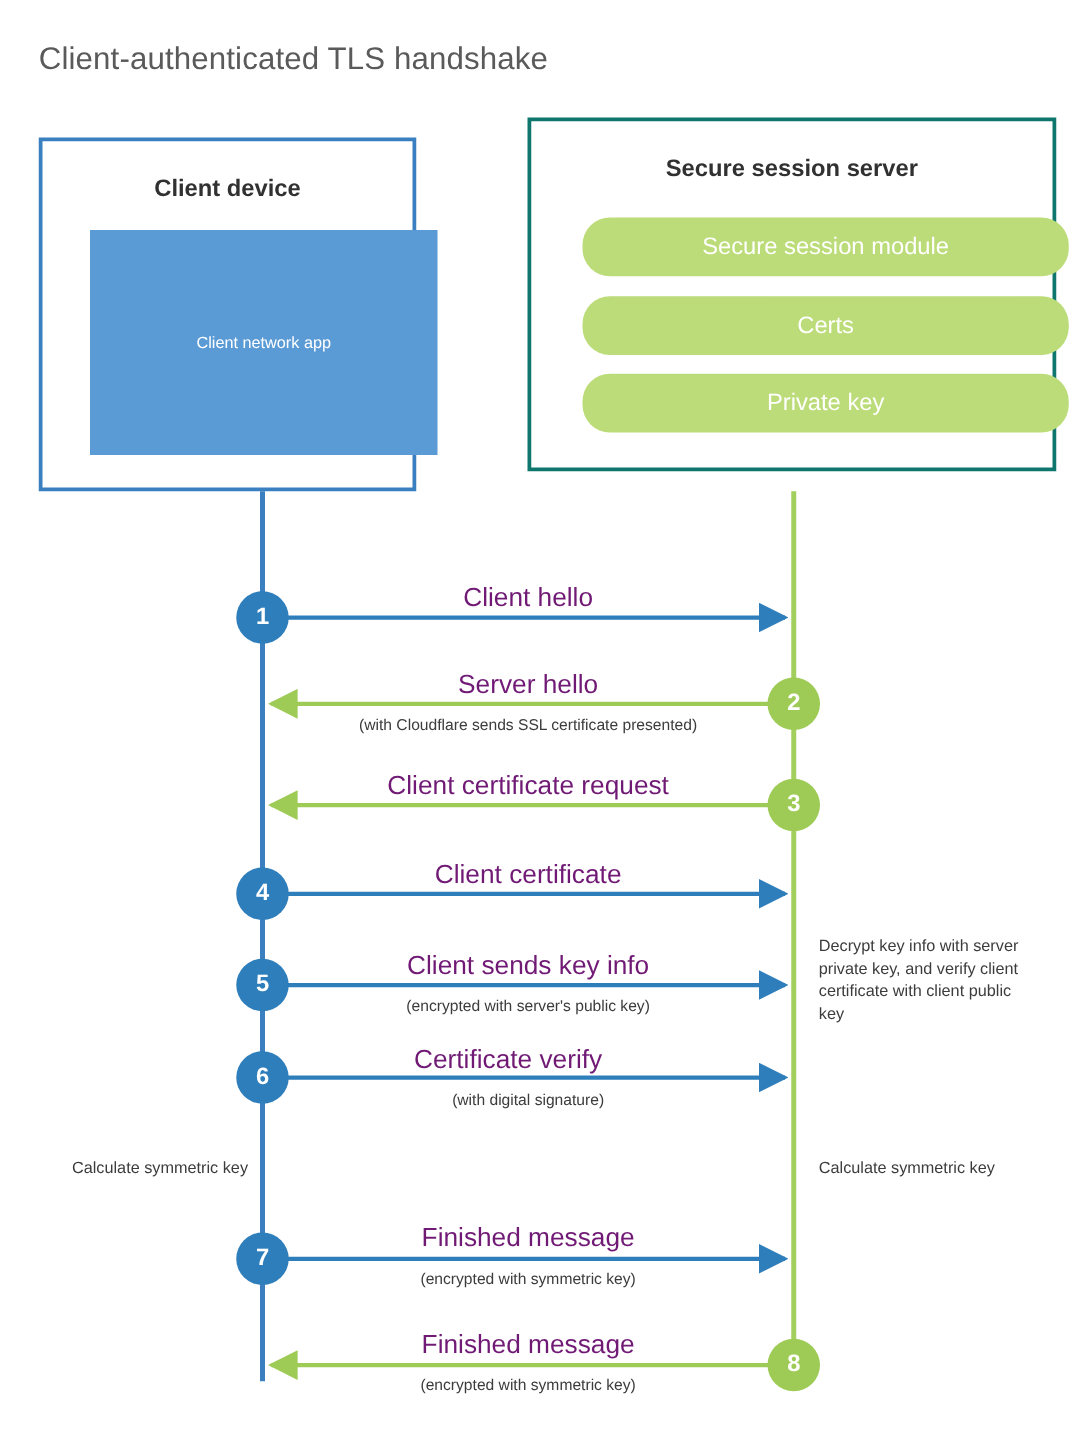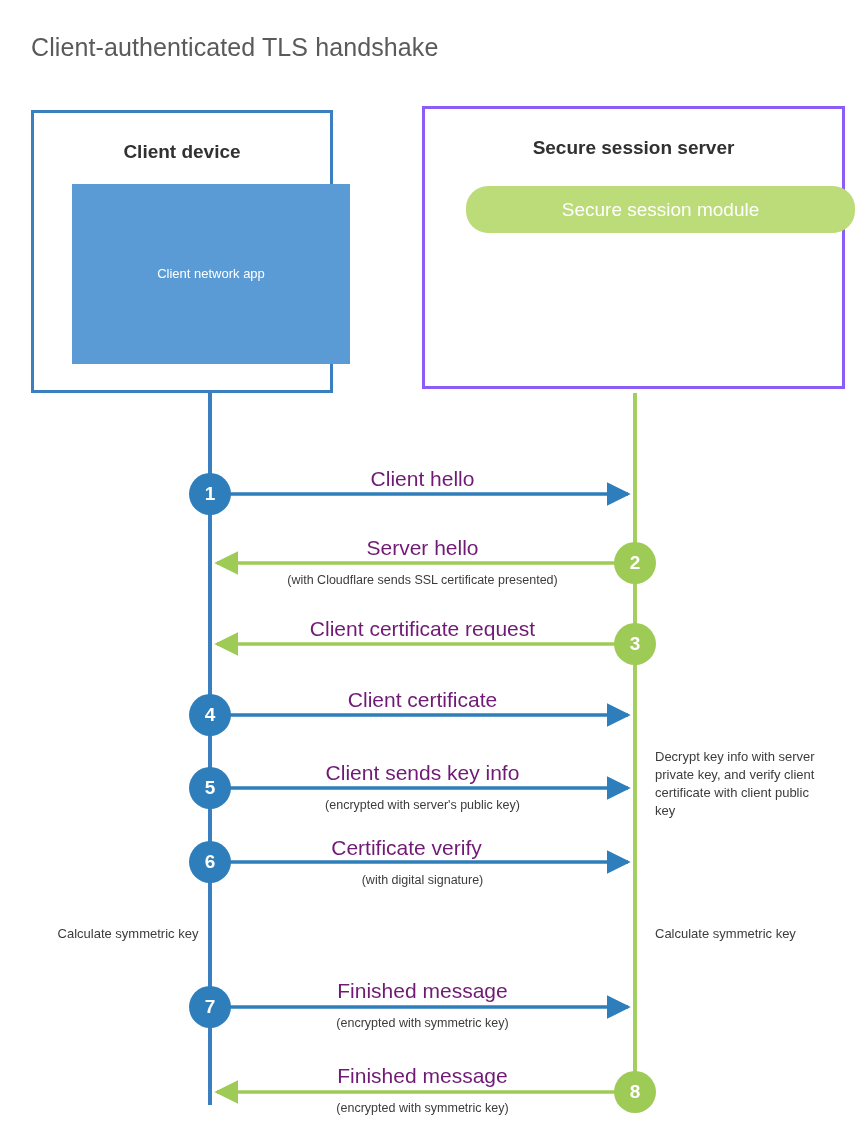--- a/index.html
+++ b/index.html
@@ -36,24 +36,24 @@
   }
   #client-box {
     left: 31px;
     top: 110px;
     width: 302px;
     height: 283px;
     border: 3px solid #3a7fbf;
   }
   #server-box {
     left: 422px;
-    top: 106px;
+    top: 94px;
     width: 423px;
     height: 283px;
-    border: 3px solid #8b5cf6;
+    border: 3px solid #0f766e;
   }
   .party-title {
     position: absolute;
     left: 0;
     right: 0;
     top: 28px;
     text-align: center;
     font-size: 19px;
     font-weight: bold;
     color: #313131;
@@ -170,20 +170,22 @@
 <div class="party-box" id="client-box">
   <div class="party-title">Client device</div>
   <div id="client-app">
     <div class="app-label">Client network app</div>
   </div>
 </div>
 
 <div class="party-box" id="server-box">
   <div class="party-title">Secure session server</div>
   <div class="server-bar" id="server-bar-0">Secure session module</div>
+  <div class="server-bar" id="server-bar-1">Certs</div>
+  <div class="server-bar" id="server-bar-2">Private key</div>
 </div>
 
 <div class="lifeline" id="lifeline-client"></div>
 <div class="lifeline" id="lifeline-server"></div>
 
 <svg class="msg" id="arrow-layer" viewBox="0 0 865 1146" xmlns="http://www.w3.org/2000/svg">
   <defs>
     <marker id="head-blue" markerWidth="7" markerHeight="7" refX="6.2" refY="3.5" orient="auto" markerUnits="strokeWidth">
       <path d="M0,0 L7,3.5 L0,7 z" fill="#2e7ebb"></path>
     </marker>

